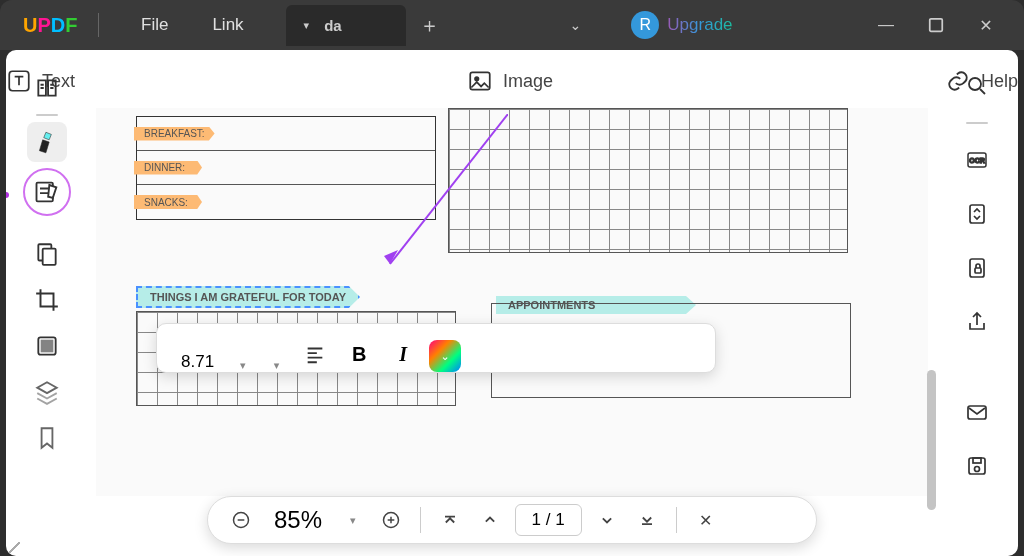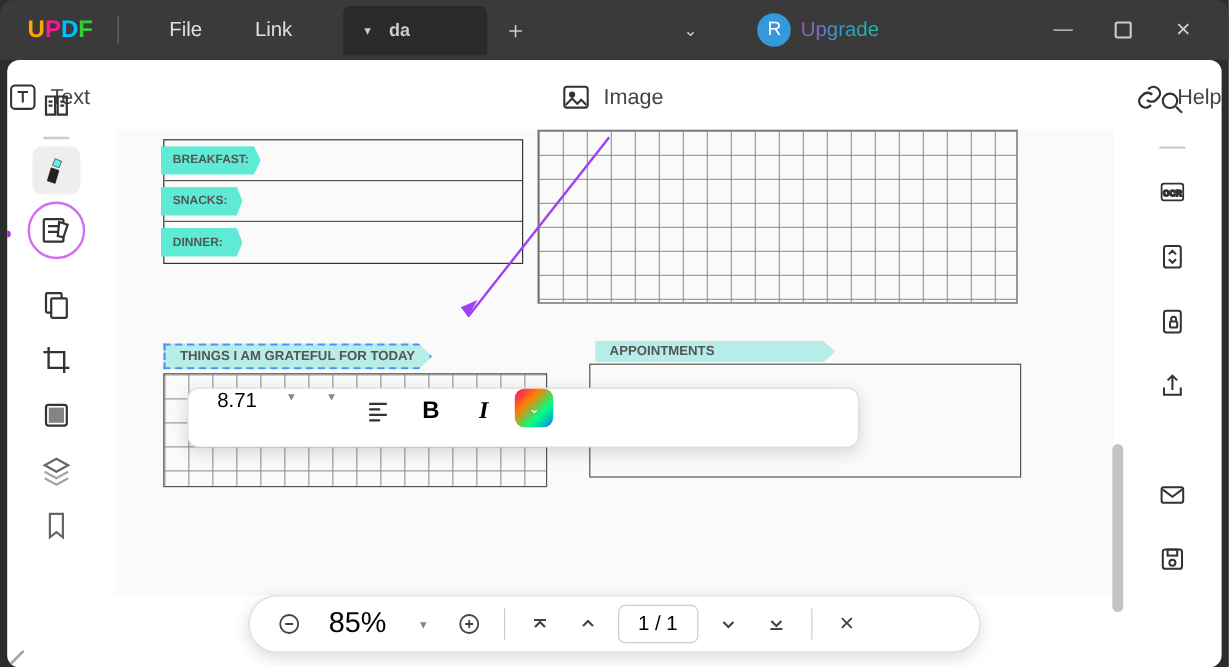--- a/index.html
+++ b/index.html
@@ -38,37 +38,37 @@
   .right-rail { position:absolute; right:6px; top:18px; width:70px; display:flex; flex-direction:column; align-items:center; gap:18px; z-index:5; }
   .right-rail .rail-btn { width:36px; height:36px; }
   .right-rail .rail-btn svg { width:24px; height:24px; }
   .rspace { height: 18px; }
   
   .canvas { position:absolute; left:90px; right:90px; top:58px; bottom:60px; background:#fafafa; padding:18px 20px; overflow:hidden; }
   
   .meals { position:absolute; left:40px; top:8px; width:300px; border:1px solid #333; }
   .meals .row { height:34px; border-bottom:1px solid #555; display:flex; align-items:center; }
   .meals .row:last-child { border-bottom:none; }
-  .meal-label { background:#5eead4; height:24px; padding:0 10px; font-size:10px; color:#555; font-weight:700; display:flex; align-items:center; margin-left:-3px; clip-path: polygon(0 0, 93% 0, 100% 50%, 93% 100%, 0 100%); min-width:68px; }
+  .meal-label { background:#fdba74; height:14px; padding:0 10px; font-size:10px; color:#555; font-weight:400; display:flex; align-items:center; margin-left:-3px; clip-path: polygon(0 0, 93% 0, 100% 50%, 93% 100%, 0 100%); min-width:68px; }
   
   .grid-right { position:absolute; left:352px; top:0; width:400px; height:145px; }
   .grid-bg { background-image: linear-gradient(#888 1px, transparent 1px), linear-gradient(90deg, #888 1px, transparent 1px); background-size: 20px 20px; border:1px solid #555; }
   
   .arrow { position:absolute; left:282px; top:6px; width:130px; height:160px; pointer-events:none; z-index:3; }
   
   .section-label { position:absolute; background:#b6ede8; padding:3px 12px; font-size:11px; font-weight:600; color:#555; clip-path: polygon(0 0, 95% 0, 100% 50%, 95% 100%, 0 100%); }
   .grateful { left:40px; top:178px; border:2px dashed #4a90ff; }
   .grateful::before, .grateful::after { content:''; position:absolute; width:6px; height:6px; background:#b030e0; top:7px; }
   .grateful::before { left:-8px; } .grateful::after { right:-8px; }
-  .appts { left:400px; top:176px; width:200px; }
+  .appts { left:400px; top:188px; width:200px; }
   .appt-box { position:absolute; left:395px; top:195px; width:360px; height:95px; border:1px solid #555; }
   
   .grid-bottom { position:absolute; left:40px; top:203px; width:320px; height:95px; }
   
-  .format-bar { position:absolute; left:60px; top:215px; width:560px; height:50px; background:#fff; border:1px solid #ddd; border-radius:10px; box-shadow:0 4px 14px rgba(0,0,0,.15); display:flex; align-items:flex-start; padding:0 16px; gap:8px; z-index:10; }
+  .format-bar { position:absolute; left:60px; top:215px; width:560px; height:50px; background:#fff; border:1px solid #ddd; border-radius:10px; box-shadow:0 4px 14px rgba(0,0,0,.15); display:flex; align-items:flex-end; padding:0 16px; gap:8px; z-index:10; }
   .fsize { font-size:17px; padding:0 8px; }
   .fchev { font-size:11px; color:#888; padding:0 10px; cursor:pointer; }
   .ffam { font-size:17px; padding:0 10px; flex:0 0 150px; }
   .fbtn { width:36px; height:36px; display:flex; align-items:center; justify-content:center; cursor:pointer; font-size:20px; font-weight:600; }
   .fbtn.italic { font-style:italic; font-family: Georgia, serif; font-weight:700; }
   .color-chip { width:32px; height:32px; border-radius:8px; background:linear-gradient(135deg,#ff0080,#ff8000,#00ff80,#0080ff); display:flex; align-items:center; justify-content:center; color:#fff; font-size:11px; cursor:pointer; }
   
   .page-bar { position:absolute; left:50%; transform:translateX(-50%); bottom:12px; width:610px; height:48px; background:#fff; border:1px solid #ddd; border-radius:28px; box-shadow:0 4px 14px rgba(0,0,0,.15); display:flex; align-items:center; padding:0 18px; gap:10px; z-index:10; }
   .pb-btn { width:30px; height:30px; display:flex; align-items:center; justify-content:center; cursor:pointer; color:#444; }
   .pb-btn svg { width:20px; height:20px; }
@@ -235,24 +235,24 @@
         </svg>
       </div>
   </div>
 
   <div class="canvas">
     <div class="meals">
       <div class="row">
           <div class="meal-label">BREAKFAST:</div>
         </div>
       <div class="row">
-          <div class="meal-label">SNACKS:</div>
+          <div class="meal-label">DINNER:</div>
         </div>
       <div class="row">
-          <div class="meal-label">DINNER:</div>
+          <div class="meal-label">SNACKS:</div>
         </div>
     </div>
     <div class="grid-right grid-bg"></div>
     <svg class="arrow" viewBox="0 0 130 160">
         <line x1="130" y1="0" x2="12" y2="150" stroke="#a040f0" stroke-width="2"></line>
         <polygon points="12,150 20,136 6,142" fill="#a040f0"></polygon>
       </svg>
 
     <div class="section-label grateful">THINGS I AM GRATEFUL FOR TODAY</div>
     <div class="grid-bottom grid-bg"></div>

